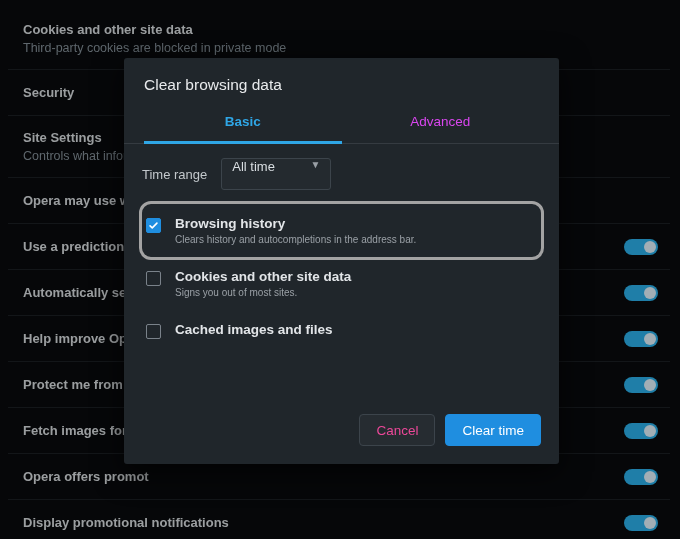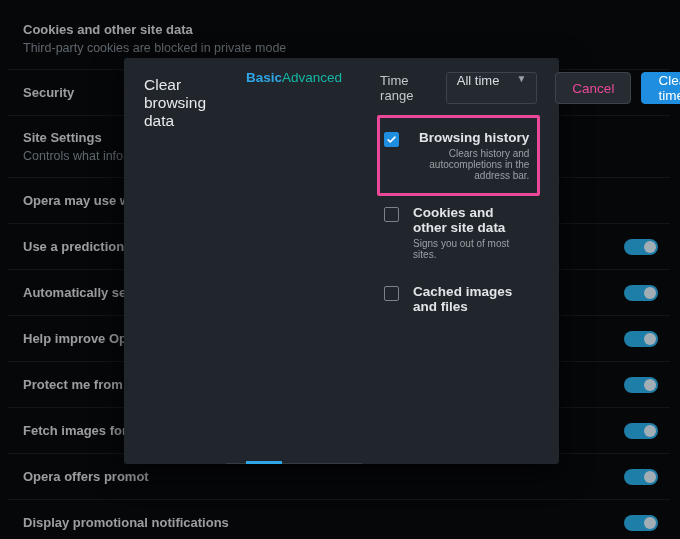--- a/index.html
+++ b/index.html
@@ -41,38 +41,38 @@
     background: rgba(0,0,0,0.25);
   }
 
   .dialog {
     position: absolute;
     left: 124px; top: 58px;
     width: 435px; height: 406px;
     background: #20262b;
     border-radius: 3px;
     box-shadow: 0 8px 30px rgba(0,0,0,0.7);
-    display: flex; flex-direction: row;
+    display: flex; flex-direction: column;
     color: #cfd3d6;
   }
   .dlg-title {
     padding: 18px 20px 8px 20px;
     font-size: 15.5px; color: #e8eaec;
   }
   .tabs {
     display: flex;
     border-bottom: 1px solid #353b41;
     padding: 0 20px;
   }
   .tab {
     flex: 1;
     text-align: center;
     padding: 12px 0 12px 0;
     font-size: 13.5px;
-    color: #14b8a6;
+    color: #d946ef;
     cursor: pointer;
   }
   .tab.active {
     color: #2fa6e6; font-weight: 600;
     border-bottom: 3px solid #2fa6e6;
     margin-bottom: -1px;
   }
   .dlg-body { padding: 14px 18px 6px 18px; flex: 1; }
   .time-row { display: flex; align-items: center; gap: 14px; margin-bottom: 14px; }
   .time-label { color: #c3c8cc; font-size: 13px; }
@@ -84,25 +84,24 @@
     color: #d9dee2; font-size: 13px;
     cursor: pointer;
     background: #242a2f;
   }
   .chev { color: #9aa0a6; font-size: 10px; }
   .opt {
     display: flex; align-items: flex-start;
     padding: 12px 8px 12px 4px; gap: 14px;
   }
   .opt.highlight {
-    border: 3px solid #ec4899;
-    border-radius: 2px;
+    border: 3px solid #a3a3a3;
+    border-radius: 12px;
     margin: -3px;
     padding: 12px 8px 12px 4px;
-    text-align: right;
   }
   .cb {
     width: 15px; height: 15px; margin-top: 2px;
     border: 1.5px solid #7a828a; border-radius: 2px;
     flex: 0 0 auto;
     display: flex; align-items: center; justify-content: center;
   }
   .cb.checked { background: #1f8ee0; border-color: #1f8ee0; }
   .cb.checked svg { display: block; }
   .cb svg { display: none; width: 11px; height: 11px; }

